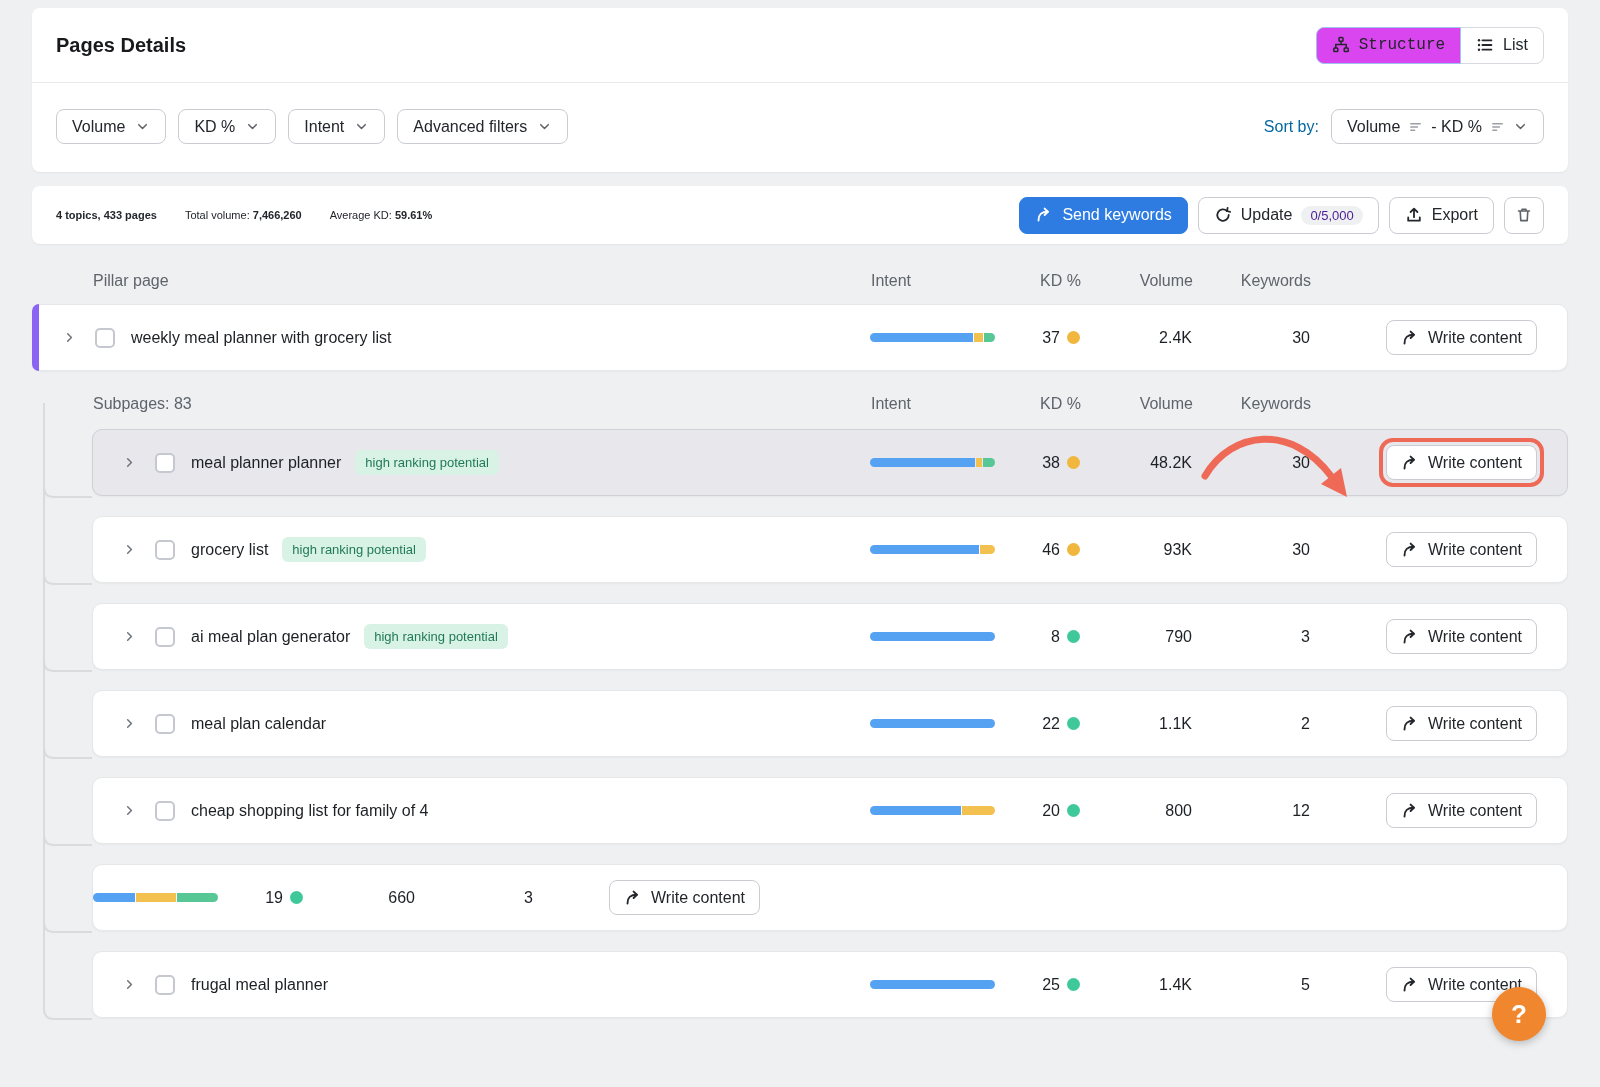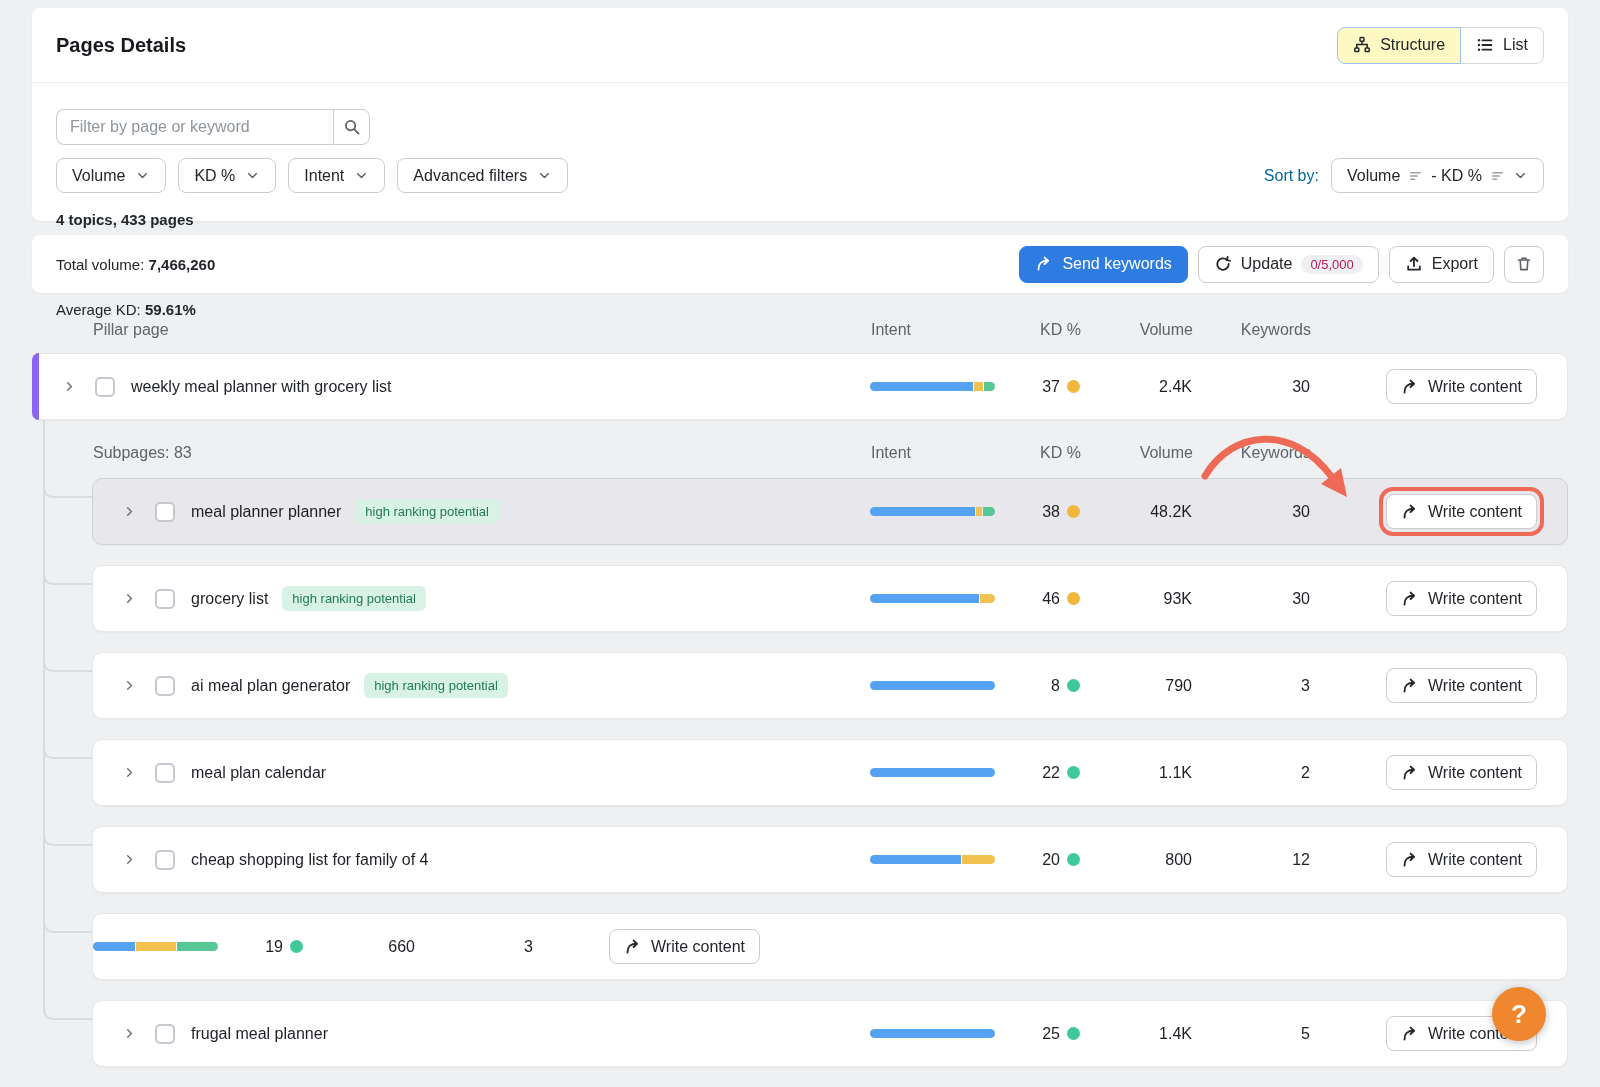--- a/index.html
+++ b/index.html
@@ -14,43 +14,43 @@
   }
   .panel { background:#fff; margin:0 32px; border-radius:8px; box-shadow:0 1px 2px rgba(20,24,28,.05); }
   .panel-top { margin-top:8px; }
   .panel-header { display:flex; justify-content:space-between; align-items:center; height:75px; padding:0 24px; border-bottom:1px solid #e8eaec; }
   h1 { font-size:20px; font-weight:700; color:#17191d; }
 
   .view-toggle { display:flex; }
   .toggle-btn { display:inline-flex; align-items:center; gap:9px; height:37px; padding:0 15px; font-size:16px; background:#fff; border:1px solid #d6d9dd; color:#23262b; cursor:pointer; }
   .toggle-btn:first-child { border-radius:8px 0 0 8px; }
   .toggle-btn:last-child { border-radius:0 8px 8px 0; margin-left:-1px; }
-  .toggle-btn.active { background:#fef9c3; border-color:#9dc2ee; position:relative; z-index:1; }
+  .toggle-btn.active { background:#d946ef; border-color:#9dc2ee; position:relative; z-index:1;font-family:Liberation Mono, monospace; }
 
   .filters { padding:26px 24px 28px; }
   .search-row { display:flex; margin-bottom:13px; }
   .search-input { width:277px; height:36px; border:1px solid #c9ccd1; border-right:none; border-radius:8px 0 0 8px; padding:0 13px; font-size:16px; color:#23262b; outline:none; background:#fff; }
   .search-input::placeholder { color:#8f959c; }
   .search-btn { width:37px; height:36px; border:1px solid #c9ccd1; background:#fff; border-radius:0 8px 8px 0; display:flex; align-items:center; justify-content:center; color:#5f6368; cursor:pointer; }
 
   .pill-row { display:flex; align-items:center; gap:12px; }
   .pill { display:inline-flex; align-items:center; gap:10px; height:35px; padding:0 15px; border:1px solid #c9ccd1; border-radius:8px; background:#fff; font-size:16px; color:#23262b; cursor:pointer; }
   .pill .chev-ic { color:#5f6368; }
   .sort-area { margin-left:auto; display:flex; align-items:center; gap:12px; }
   .sort-label { color:#0369a1; }
   .sort-pill { gap:8px; }
   .bars-ic { color:#9aa0a6; }
 
   .summary { margin-top:14px; height:58px; display:flex; align-items:center; padding:0 24px; }
-  .summary-stats { display:flex; gap:28px; font-size:15px; color:#23262b;flex-direction:column; }
+  .summary-stats { display:flex; align-items:center; gap:28px; font-size:11px; color:#23262b; }
   .b { font-weight:700; }
   .summary-actions { margin-left:auto; display:flex; align-items:center; gap:10px; }
   .btn { display:inline-flex; align-items:center; gap:9px; height:37px; padding:0 15px; border:1px solid #c9ccd1; border-radius:8px; background:#fff; font-size:16px; color:#23262b; cursor:pointer; white-space:nowrap; }
   .btn-primary { background:#2e7ce2; border-color:#2e7ce2; color:#fff; }
-  .quota { background:#eef0f2; border-radius:10px; padding:2px 9px; font-size:13px; color:#be185d; }
+  .quota { background:#eef0f2; border-radius:10px; padding:2px 9px; font-size:13px; color:#4c1d95; }
   .icon-btn { width:40px; padding:0; justify-content:center; color:#5f6368; }
 
   .table-area { margin:0 32px; position:relative; z-index:1; }
   .thead { display:flex; align-items:center; padding:28px 0 14px; color:#5f646b; font-size:16px; }
   .thead.sub { padding:24px 0 16px;text-align:right; }
   .thead .row-left { padding-left:61px; }
 
   .row { display:flex; align-items:center; }
   .row-left { flex:1; display:flex; align-items:center; padding-left:24px; gap:14px; min-width:0; }
   .row-right { width:697px; flex:none; display:flex; align-items:center; }
@@ -177,28 +177,20 @@
       <button class="toggle-btn">
         <svg class="i">
             <use href="#i-list"></use>
           </svg>
         <span>List</span>
       </button>
     </div>
   </div>
 
   <div class="filters">
-    <div class="search-row">
-      <input class="search-input" type="text" placeholder="Filter by page or keyword" style="">
-      <button class="search-btn">
-        <svg class="i">
-            <use href="#i-search"></use>
-          </svg>
-      </button>
-    </div>
     <div class="pill-row">
       <button class="pill">
         <span>Volume</span>
         <svg class="i-sm chev-ic">
             <use href="#i-chevdown"></use>
           </svg>
       </button>
       <button class="pill">
         <span>KD %</span>
         <svg class="i-sm chev-ic">

